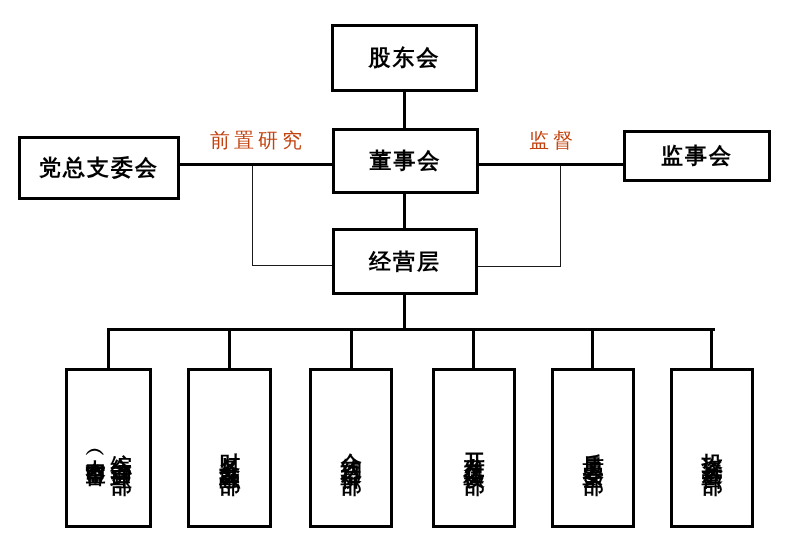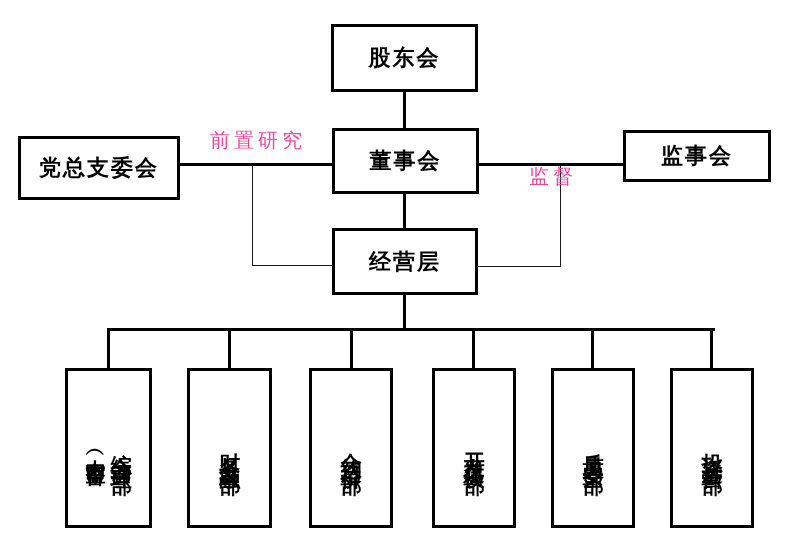--- a/index.html
+++ b/index.html
@@ -59,21 +59,21 @@
     background: #000000;
     z-index: 1;
   }
   .thin {
     background: #1a1a1a;
   }
   .edge-label {
     position: absolute;
     font-family: "Liberation Serif", serif;
     font-size: 20px;
-    color: #ec4899;
+    color: #c2410c;
     letter-spacing: 4px;
     text-align: center;
     z-index: 3;
     white-space: nowrap;
   }
 </style>
 </head>
 <body>
 
 <div class="canvas">
@@ -92,21 +92,21 @@
 
   <div class="node" style="left:623px; top:130px; width:148px; height:52px;">
     <span>监事会</span>
   </div>
 
   <div class="node" style="left:332px; top:228px; width:146px; height:67px;font-family:Liberation Mono, monospace;">
     <span>经营层</span>
   </div>
 
   <div class="edge-label" style="left:203px; top:127px; width:110px;">前置研究</div>
-  <div class="edge-label" style="left:513px; top:127px; width:80px;margin-top:36px;">监督</div>
+  <div class="edge-label" style="left:513px; top:127px; width:80px;">监督</div>
 
   <div class="line" style="left:403px; top:92px;  width:3px;   height:36px;"></div>
   <div class="line" style="left:180px; top:163px; width:152px; height:3px;"></div>
   <div class="line" style="left:479px; top:163px; width:144px; height:3px;"></div>
   <div class="line" style="left:403px; top:194px; width:3px;   height:34px;"></div>
   <div class="line" style="left:403px; top:295px; width:3px;   height:36px;"></div>
   <div class="line" style="left:107px; top:328px; width:608px; height:3px;"></div>
 
   <div class="line" style="left:107px; top:331px; width:3px; height:37px;"></div>
   <div class="line" style="left:228px; top:331px; width:3px; height:37px;"></div>

